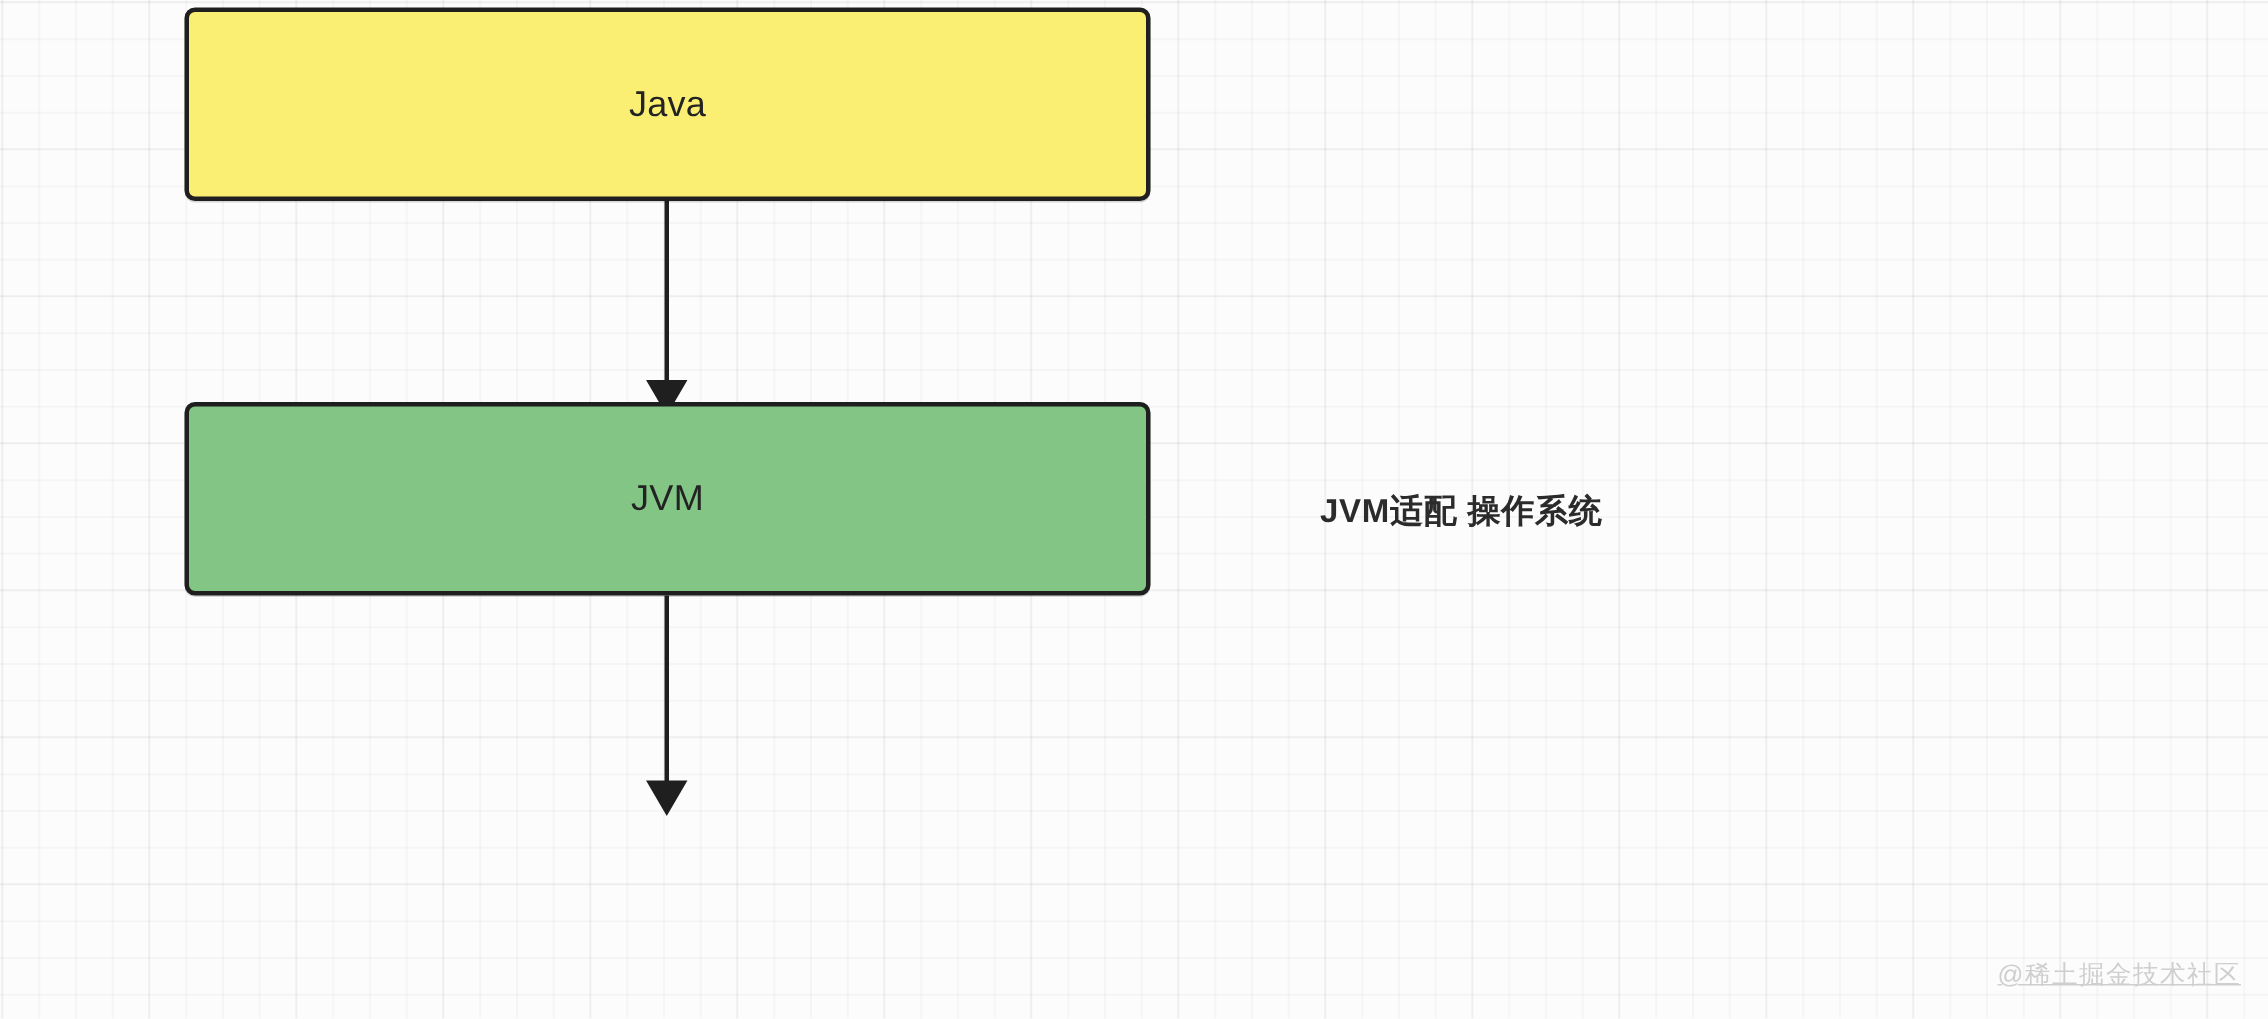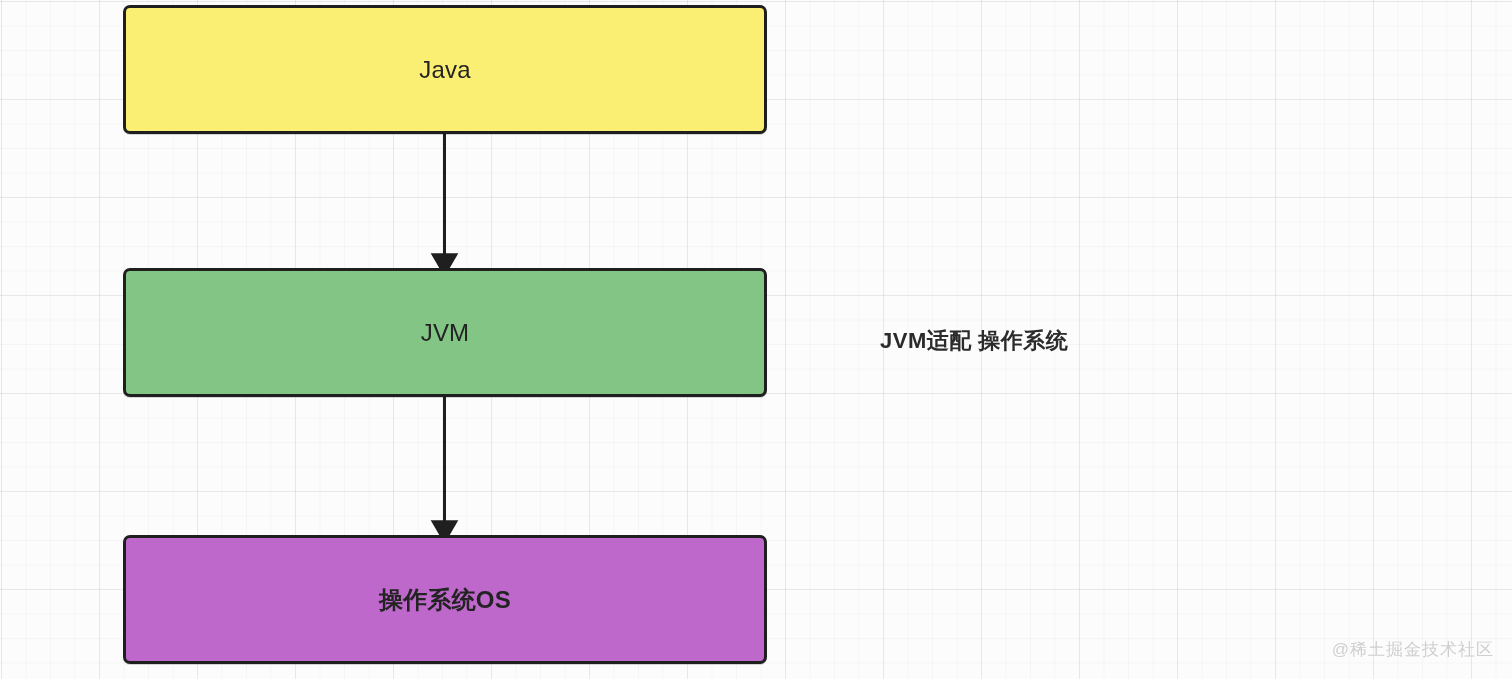--- a/index.html
+++ b/index.html
@@ -125,21 +125,18 @@
   </svg>
 
   <div class="node" id="node-jvm" style="background-color: rgb(130, 197, 133); border-color: rgb(31, 31, 31);">
     <span class="node-label" style="color: rgb(35, 35, 35);">JVM</span>
   </div>
 
   <div class="node" id="node-java" style="background-color: rgb(250, 238, 115); border-color: rgb(31, 31, 31);">
     <span class="node-label" style="color: rgb(35, 35, 35);">Java</span>
   </div>
 
-  <div class="node" id="node-os" style="background-color: rgb(190, 104, 204); border-color: rgb(31, 31, 31);">
-    <span class="node-label bold" style="color: rgb(35, 35, 35);">操作系统OS</span>
-  </div>
 
   <div id="annotation" style="color: rgb(43, 43, 43); text-align: right;">JVM适配 操作系统</div>
 
-  <div id="watermark" style="color: rgb(207, 207, 207);">@稀土掘金技术社区</div>
+  <div id="watermark" style="color: rgb(207, 207, 207); text-decoration: underline;">@稀土掘金技术社区</div>
 
 </div>
 
 </body></html>

